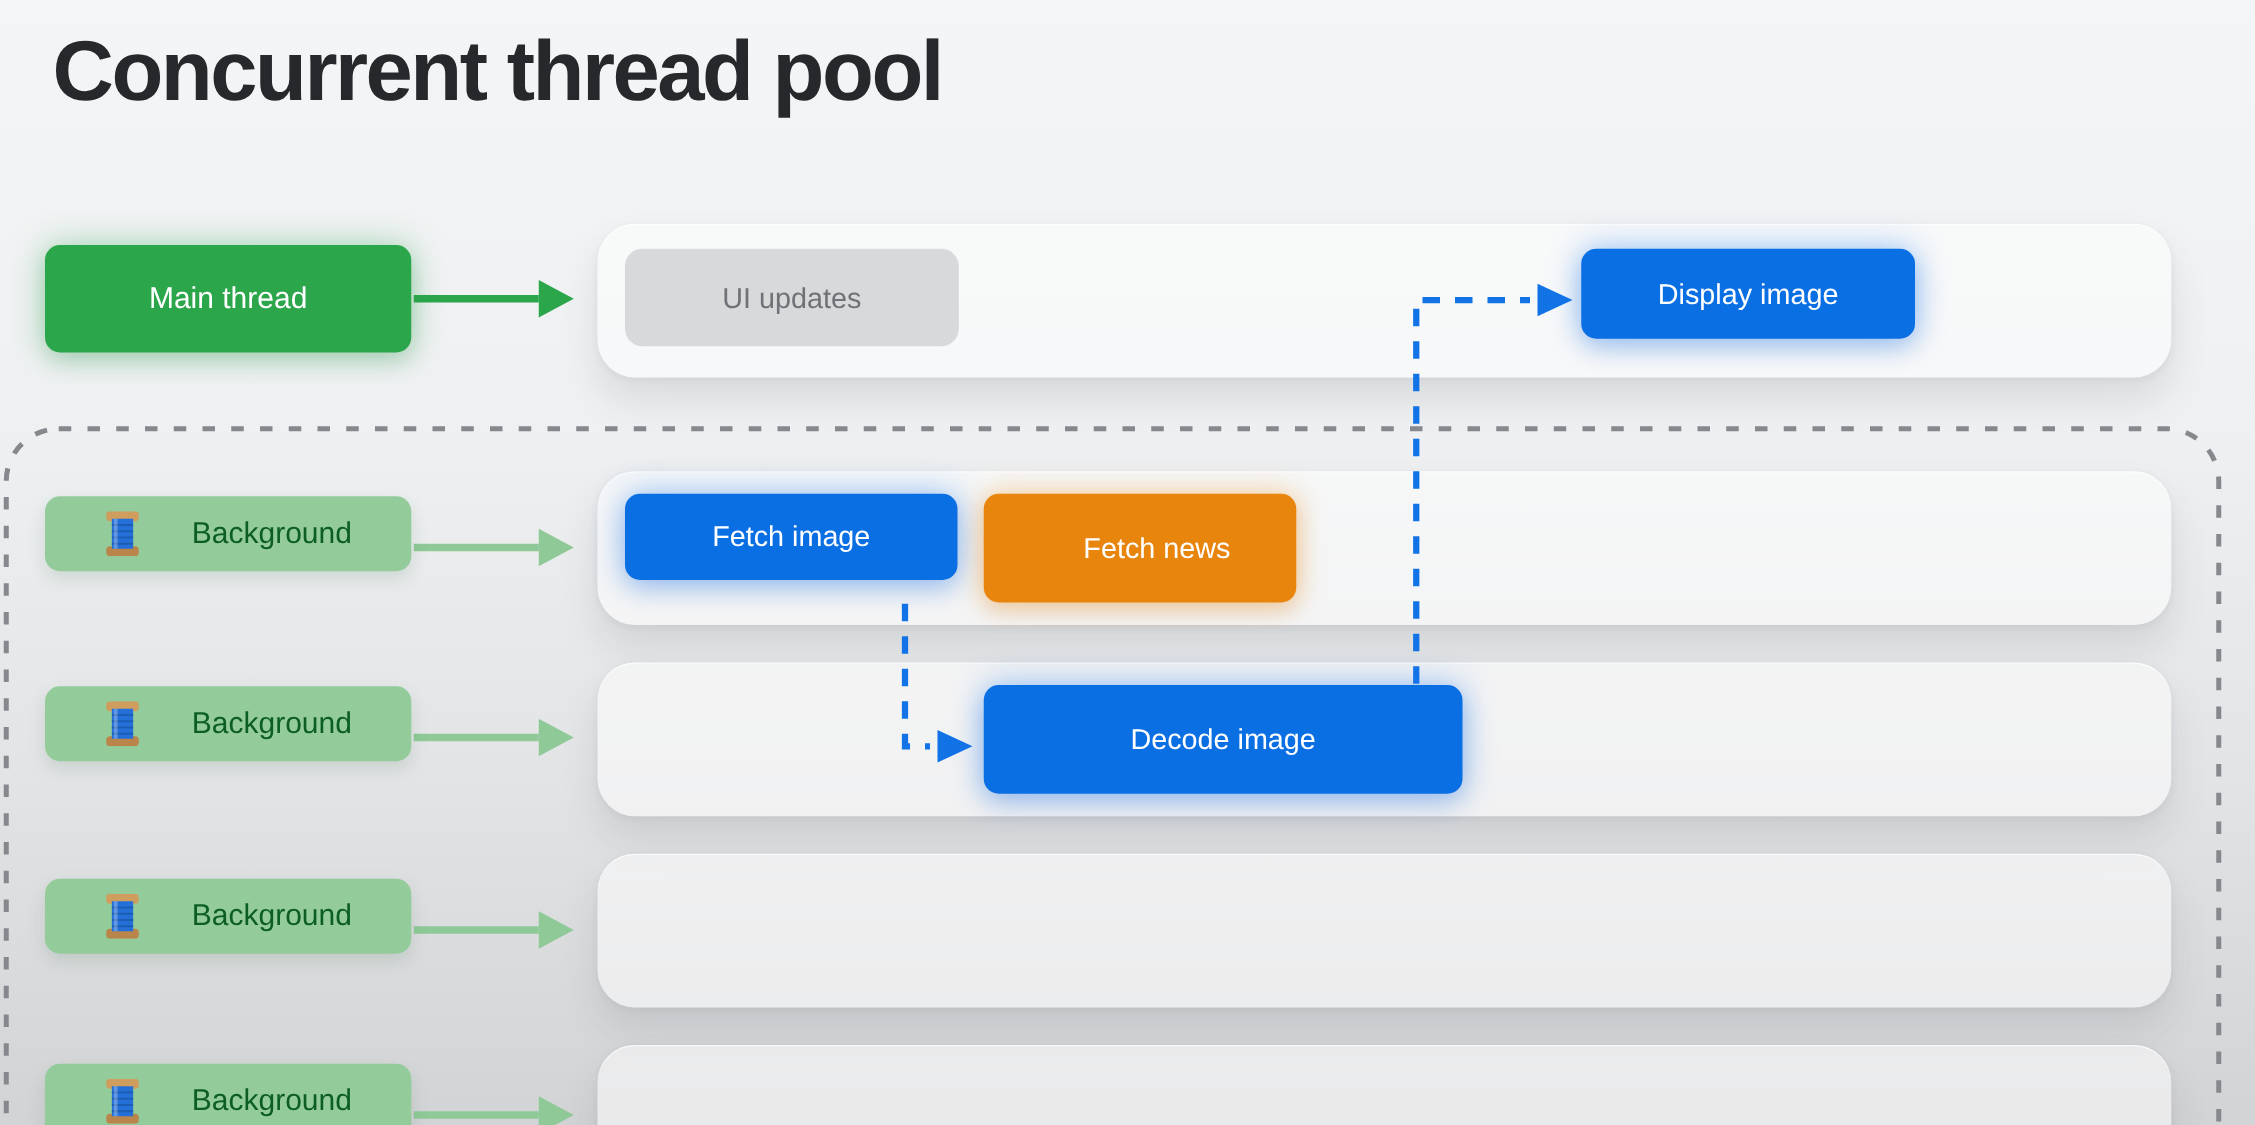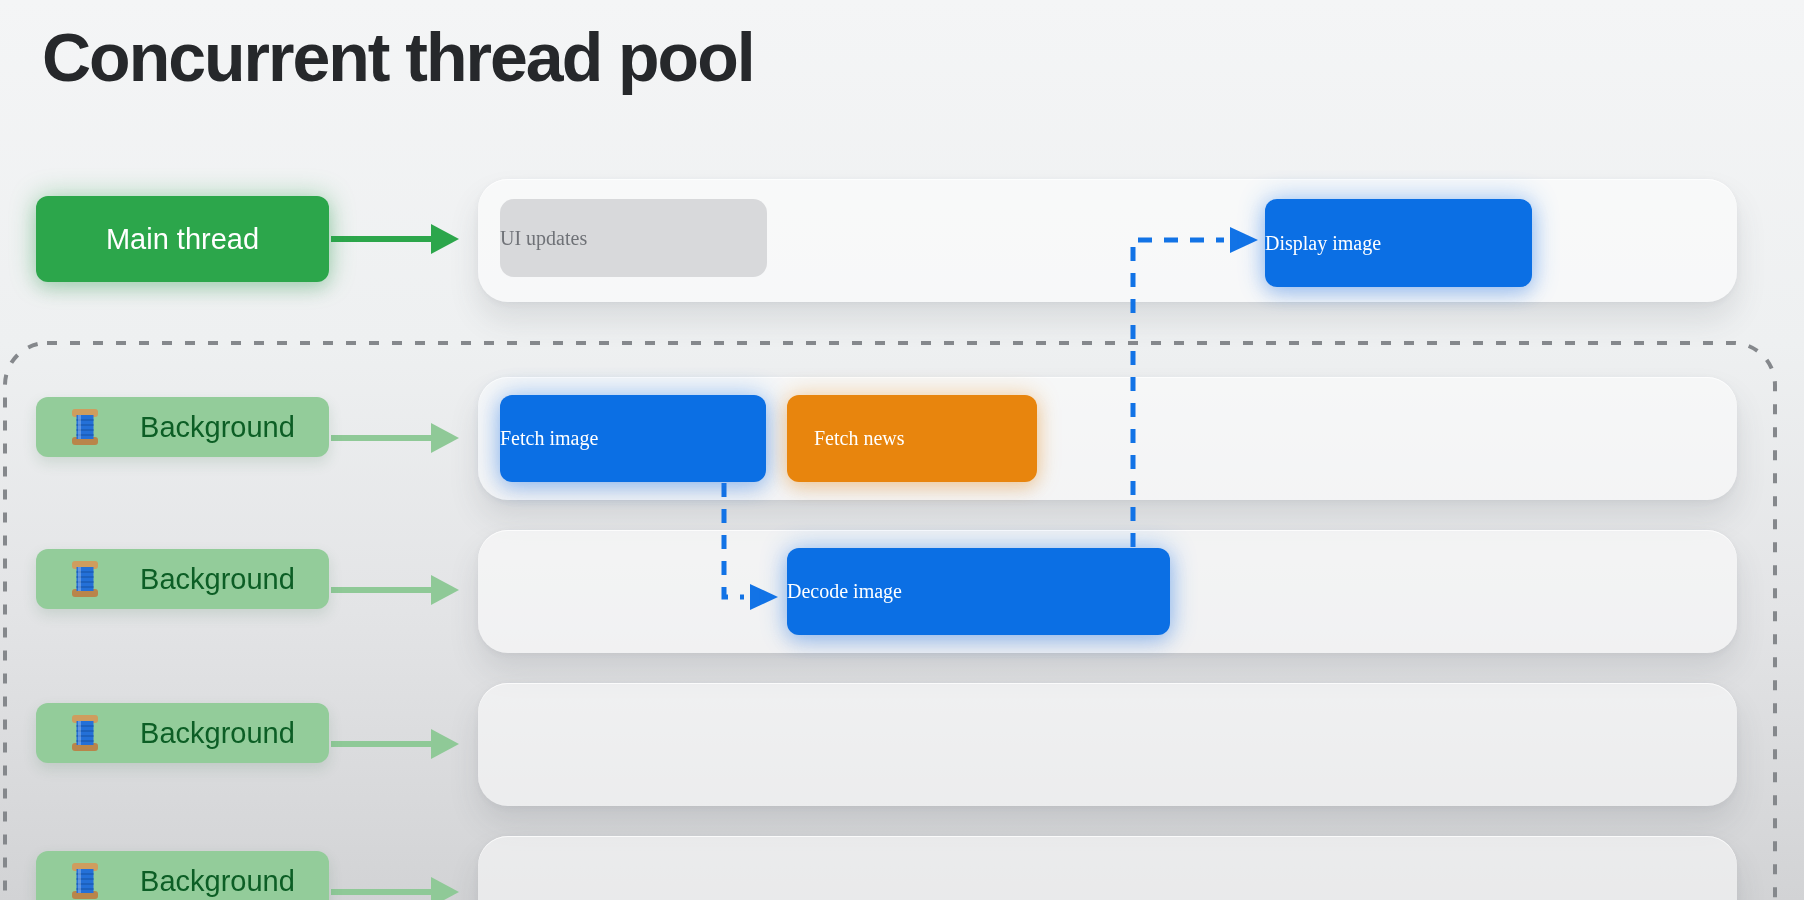--- a/index.html
+++ b/index.html
@@ -31,21 +31,21 @@
   .track.main{top:179px;}
   .track.t1{top:377px;}
   .track.t2{top:530px;}
   .track.t3{top:683px;}
   .track.t4{top:836px;}
 
   
   .chip{
     position:absolute;left:36px;width:293px;z-index:3;
     display:flex;align-items:center;justify-content:center;gap:12px;
-    border-radius:12px;font-size:29px;
+    border-radius:12px;font-size:24px;
   }
   .chip.main-thread{
     top:196px;height:86px;color:#ffffff;
     background:var(--green,#2ca64b);
     box-shadow:0 0 26px rgba(50,170,85,.40),0 8px 16px rgba(30,120,60,.15);
   }
   .chip.bg-thread{
     height:60px;color:var(--green-text,#0c5e25);font-weight:500;
     background:var(--green-light,#93cc9a);
     box-shadow:0 6px 14px rgba(50,110,65,.15);
@@ -53,39 +53,39 @@
   }
   .chip.r1{top:397px;}
   .chip.r2{top:549px;}
   .chip.r3{top:703px;}
   .chip.r4{top:851px;}
 
   .spool{flex:0 0 auto;display:block;}
 
   
   .task{
-    position:absolute;z-index:3;display:flex;align-items:center;justify-content:flex-start;
-    border-radius:12px;font-size:20px;color:#fff;font-family:Liberation Serif, serif;
+    position:absolute;z-index:3;display:flex;align-items:center;justify-content:center;
+    border-radius:12px;font-size:23px;color:#fff;
   }
   .task.blue{
     background:var(--blue,#0b6fe4);
     box-shadow:0 0 26px rgba(40,130,245,.45),0 8px 18px rgba(20,90,200,.18);
   }
   .task.orange{
     background:var(--orange,#e8850d);
     box-shadow:0 0 22px rgba(240,145,25,.40),0 8px 16px rgba(200,110,10,.15);
     padding-left:27px;
   }
   .task.idle{
     background:var(--gray-box,#d8d9db);color:var(--gray-box-text,#6f7277);
     border-radius:14px;
   }
   .task.ui-updates{left:500px;top:199px;width:267px;height:78px;}
-  .task.display-image{left:1265px;top:199px;width:267px;height:88px;}
-  .task.fetch-image{left:500px;top:395px;width:266px;height:87px;}
+  .task.display-image{left:1265px;top:199px;width:267px;height:72px;}
+  .task.fetch-image{left:500px;top:395px;width:266px;height:69px;}
   .task.fetch-news{left:787px;top:395px;width:223px;height:87px;}
   .task.decode-image{left:787px;top:548px;width:383px;height:87px;}
 
   
   #overlay{position:absolute;left:0;top:0;z-index:2;pointer-events:none;}
 </style>
 </head>
 <body>
 
 <div id="canvas">

